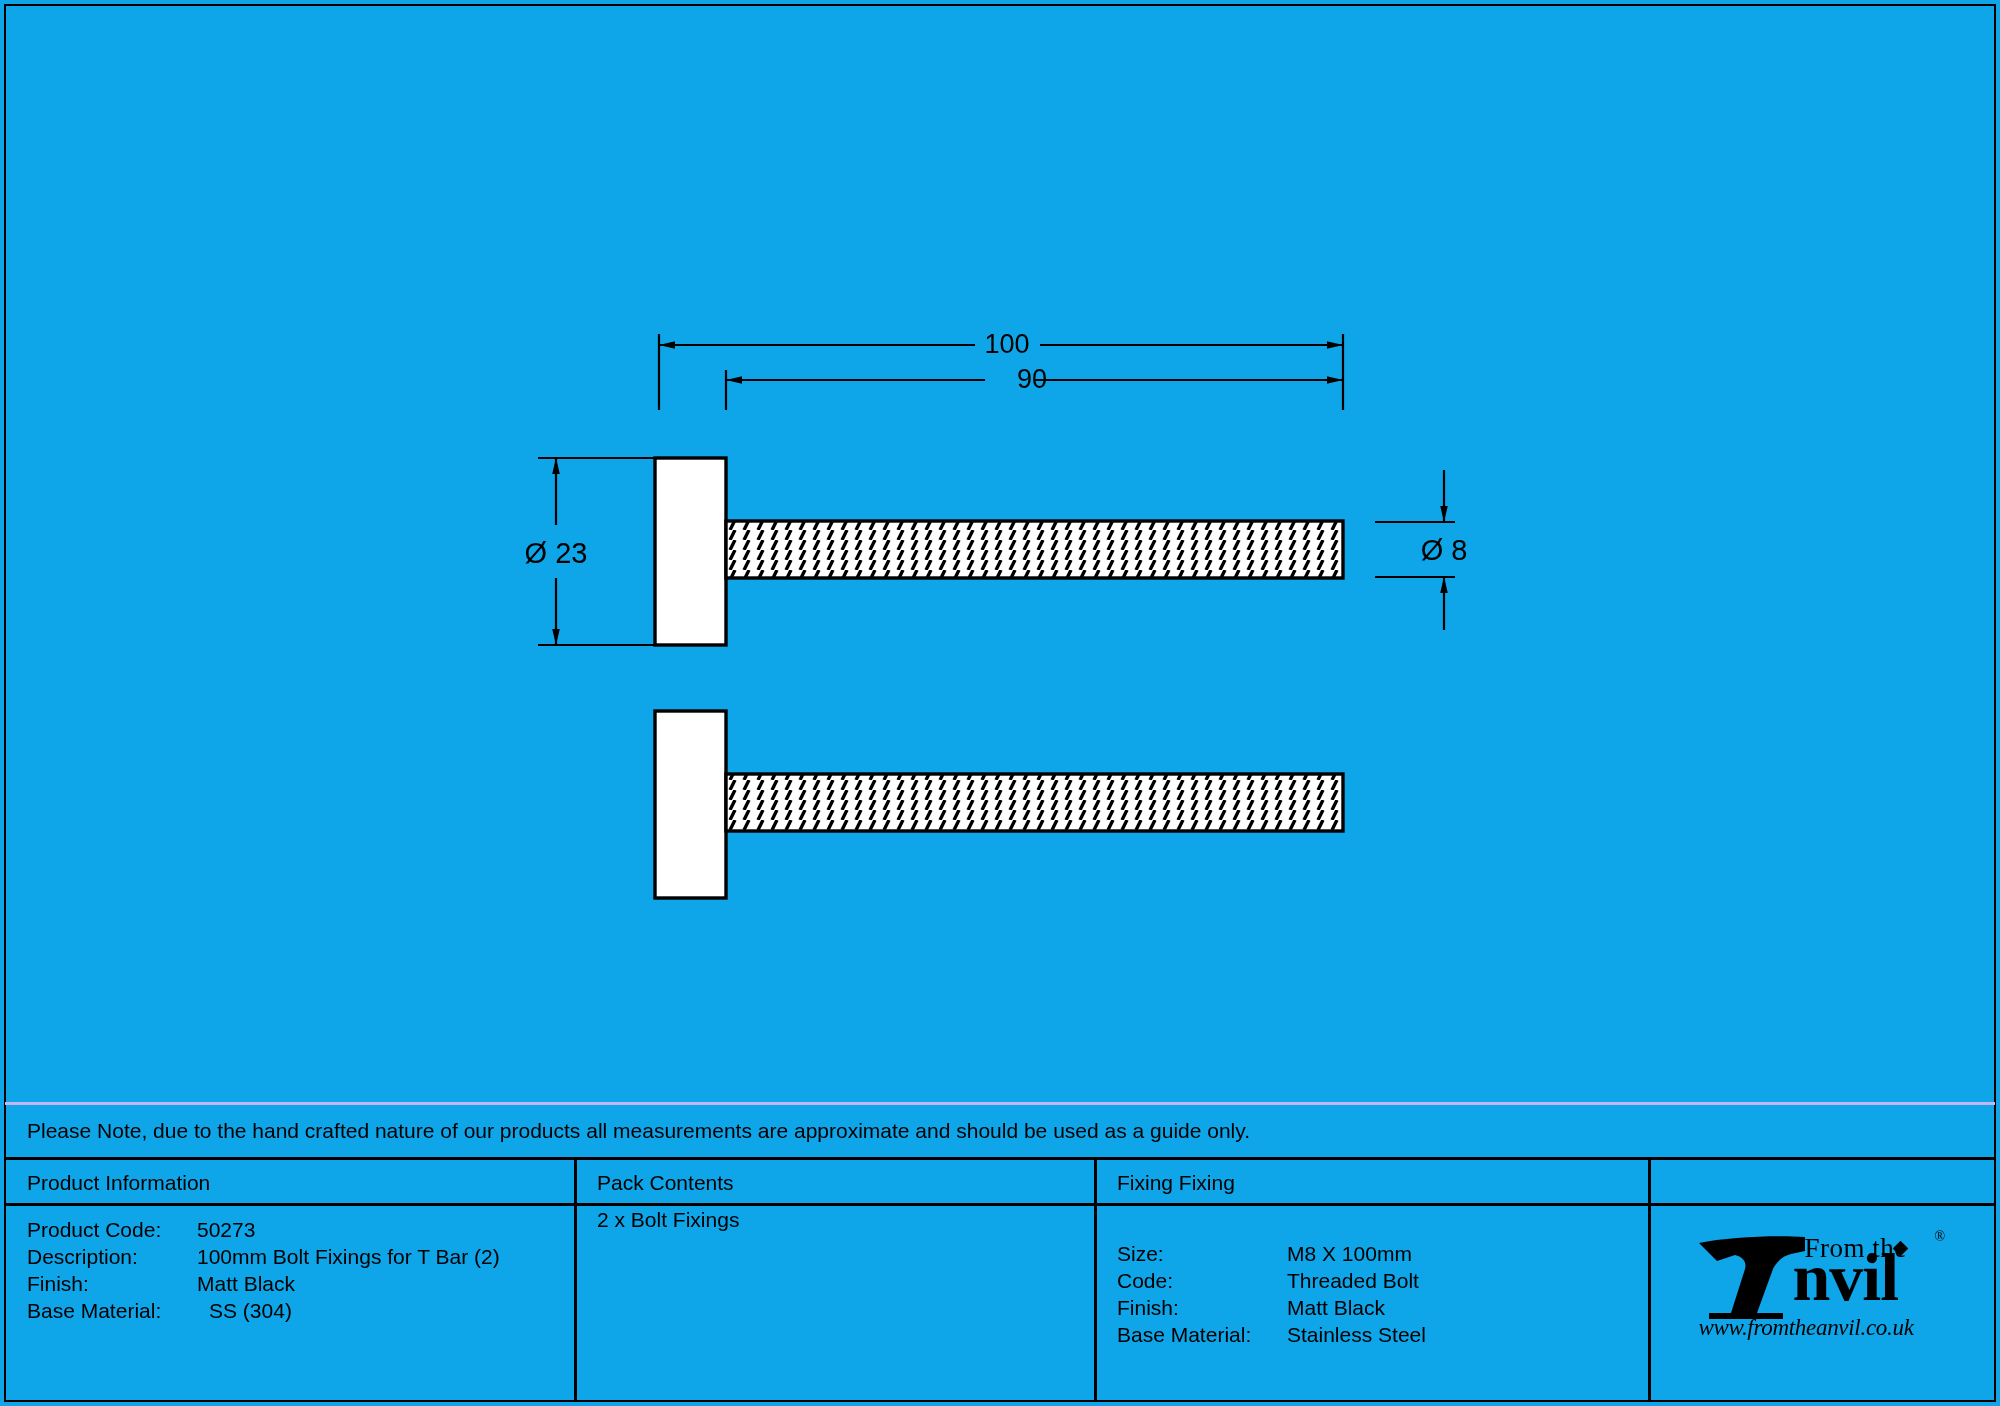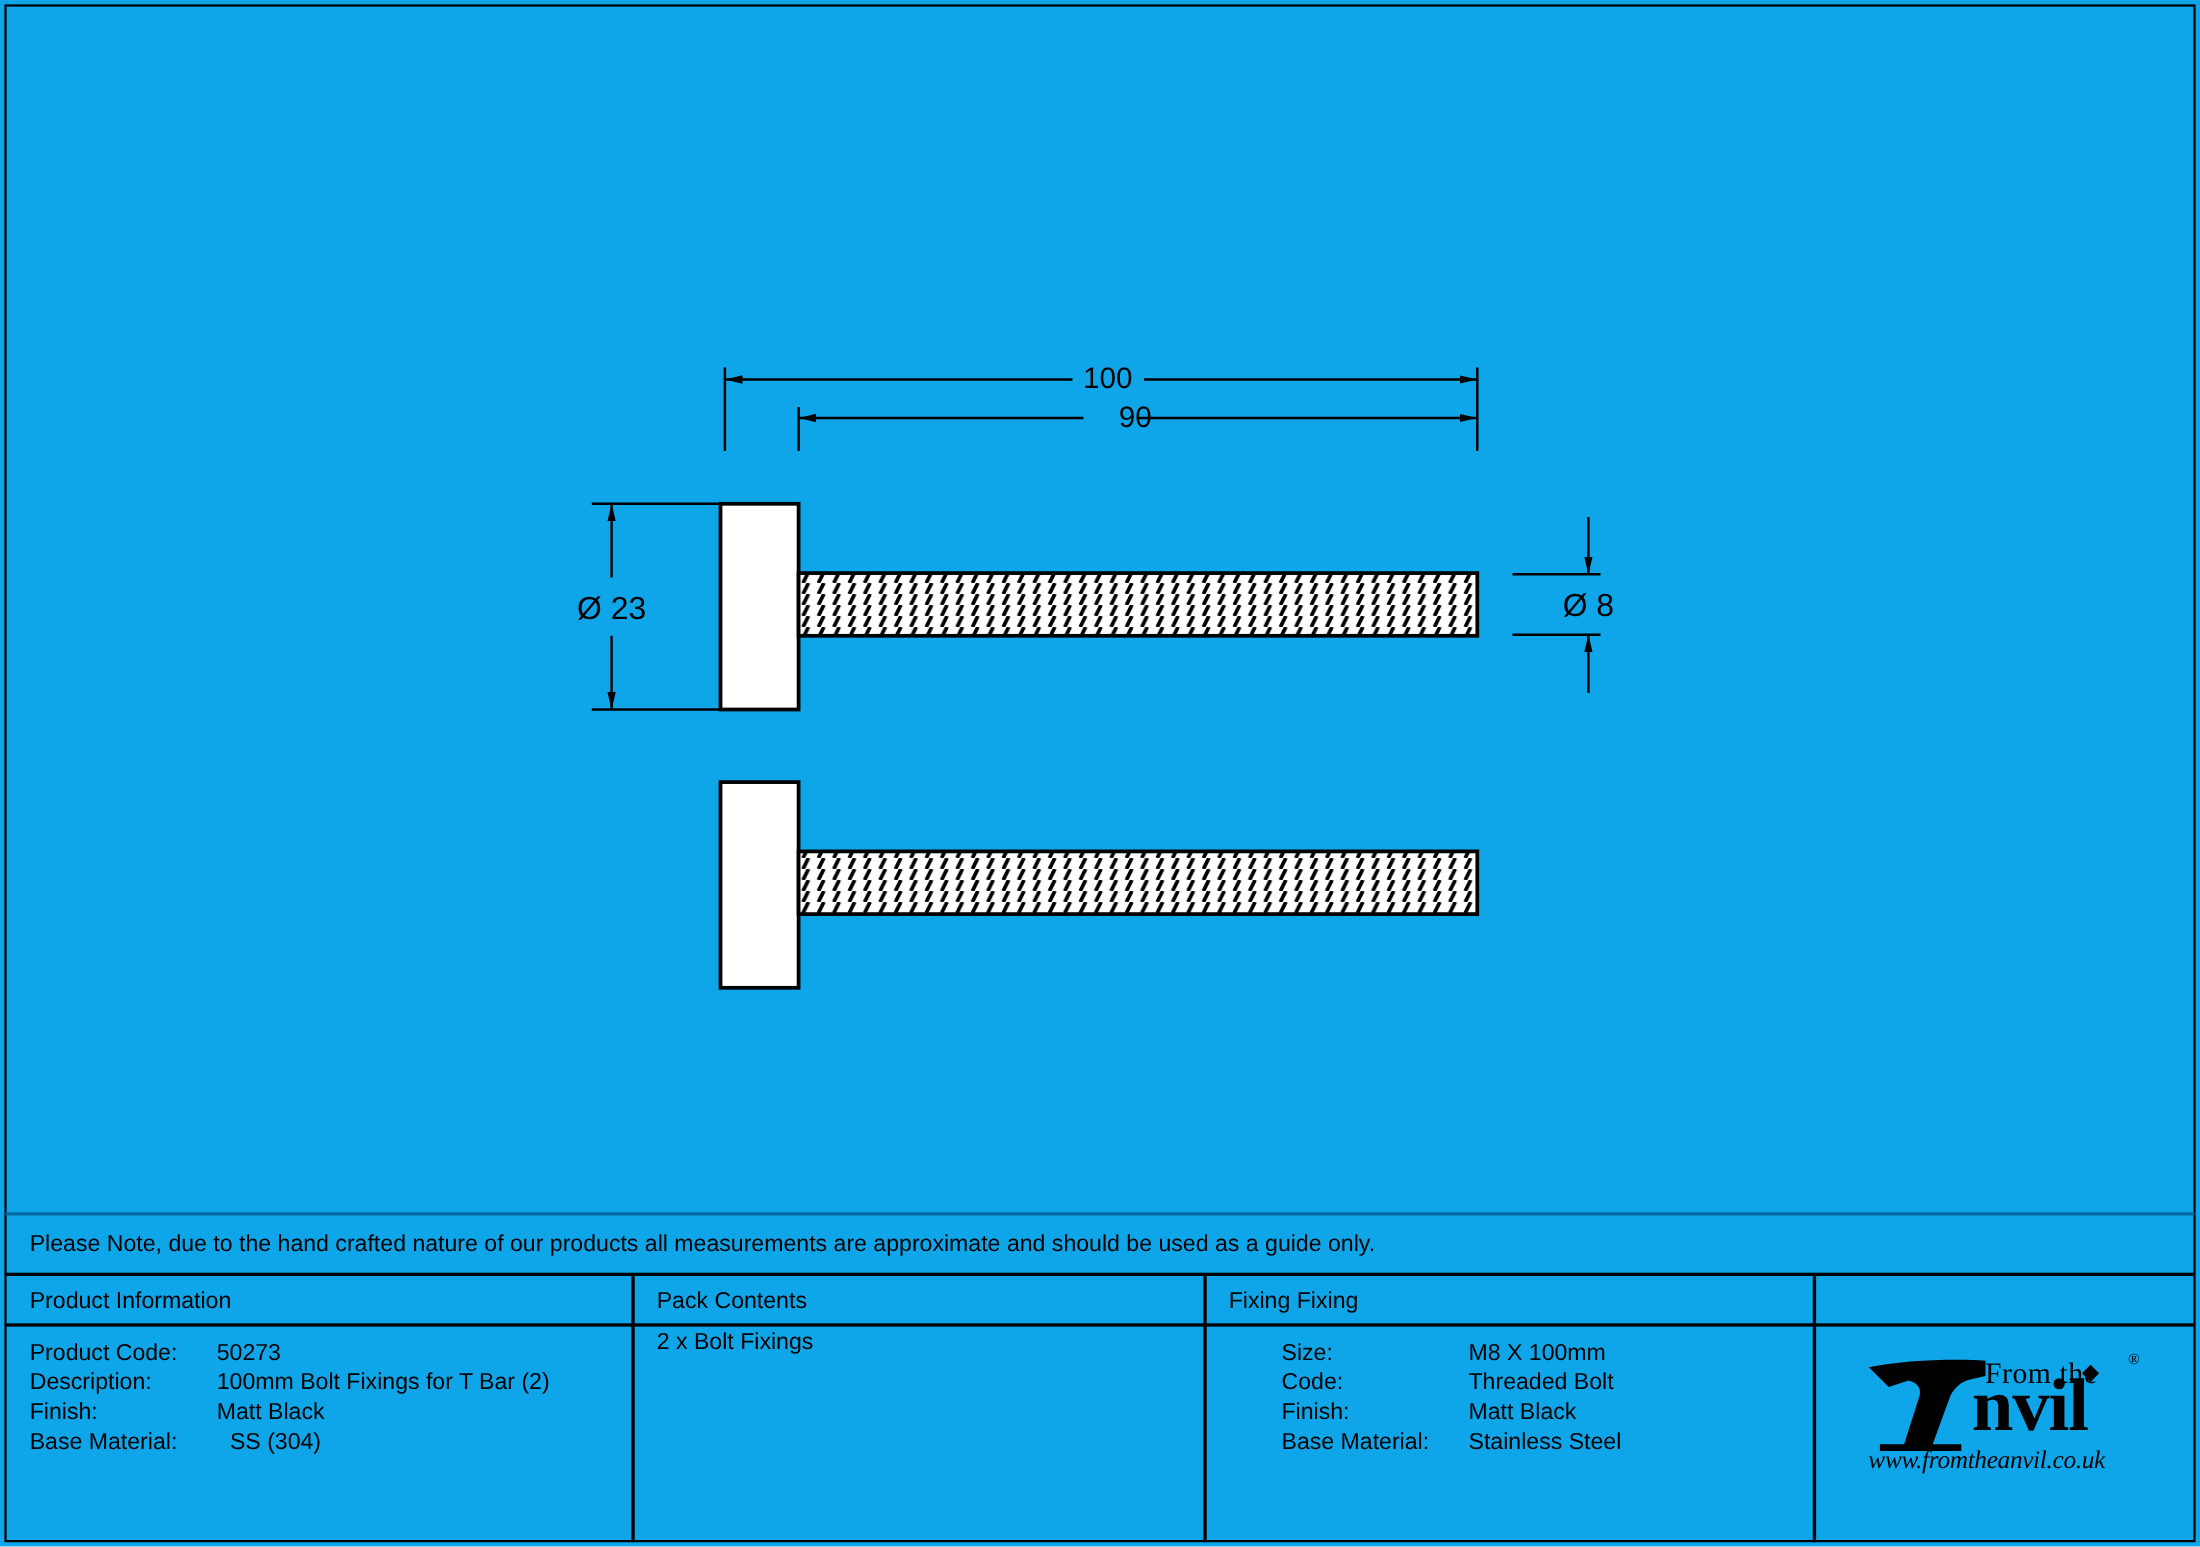--- a/index.html
+++ b/index.html
@@ -45,21 +45,21 @@
     top: 1102px;
     width: 1990px;
     height: 300px;
   }
   .note-row {
     position: absolute;
     left: 0;
     top: 0;
     width: 100%;
     height: 58px;
-    border-top: 3px solid #0369a1;
+    border-top: 3px solid #c4b5fd;
     border-bottom: 3px solid #000;
     box-sizing: border-box;
   }
   .note-text {
     position: absolute;
     left: 22px;
     top: 14px;
     font-size: 21px;
     color: #000;
     white-space: nowrap;
@@ -295,21 +295,21 @@
           <span class="spec-val" style="left:170px;">Matt Black</span>
         </div>
         <div class="spec-row">
           <span class="spec-key">Base Material:</span>
           <span class="spec-val" style="left:182px;">SS (304)</span>
         </div>
       </div>
 
       <div class="pack-line" style="left:592px; top:48px;">2 x Bolt Fixings</div>
 
-      <div class="spec-block" style="left:1160px; width:520px;">
+      <div class="spec-block" style="left:1112px; width:520px;margin-top:24px;">
         <div class="spec-row">
           <span class="spec-key">Size:</span>
           <span class="spec-val" style="left:170px;">M8 X 100mm</span>
         </div>
         <div class="spec-row">
           <span class="spec-key">Code:</span>
           <span class="spec-val" style="left:170px;">Threaded Bolt</span>
         </div>
         <div class="spec-row">
           <span class="spec-key">Finish:</span>

